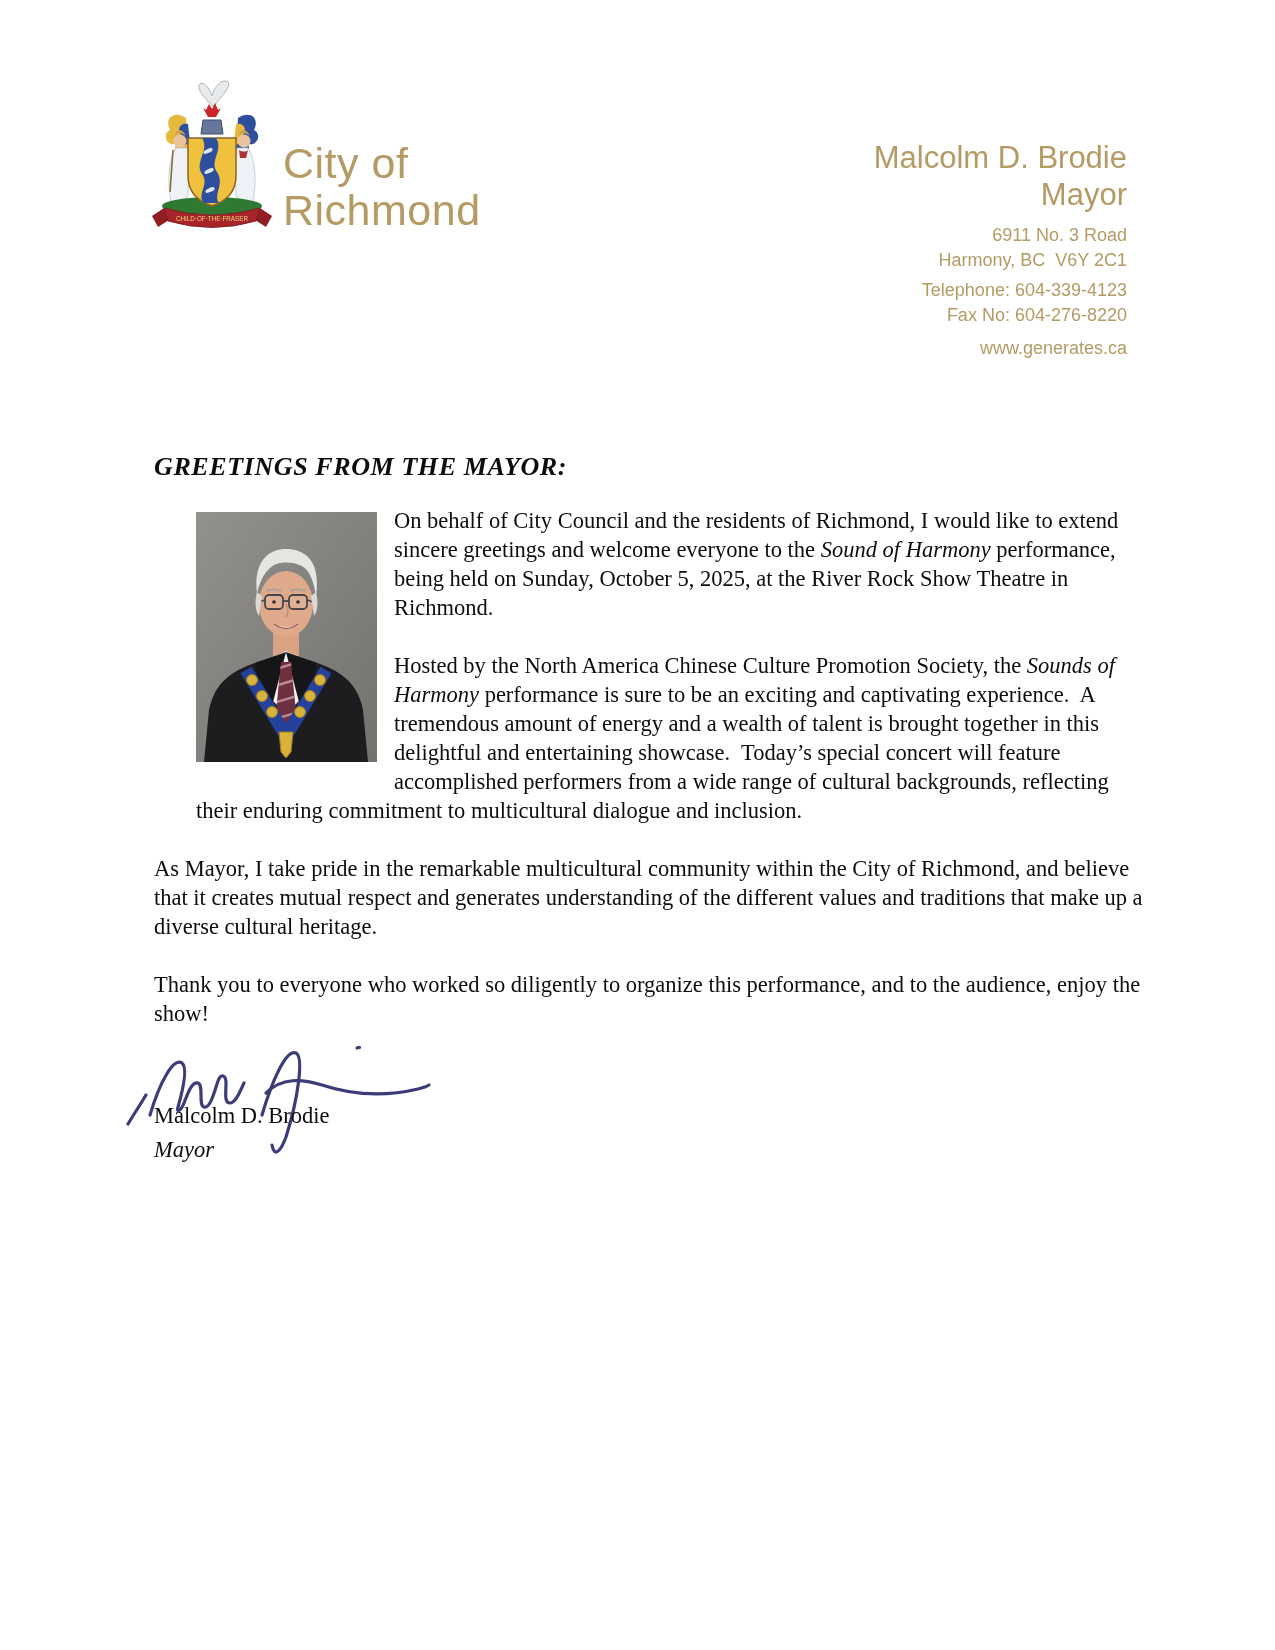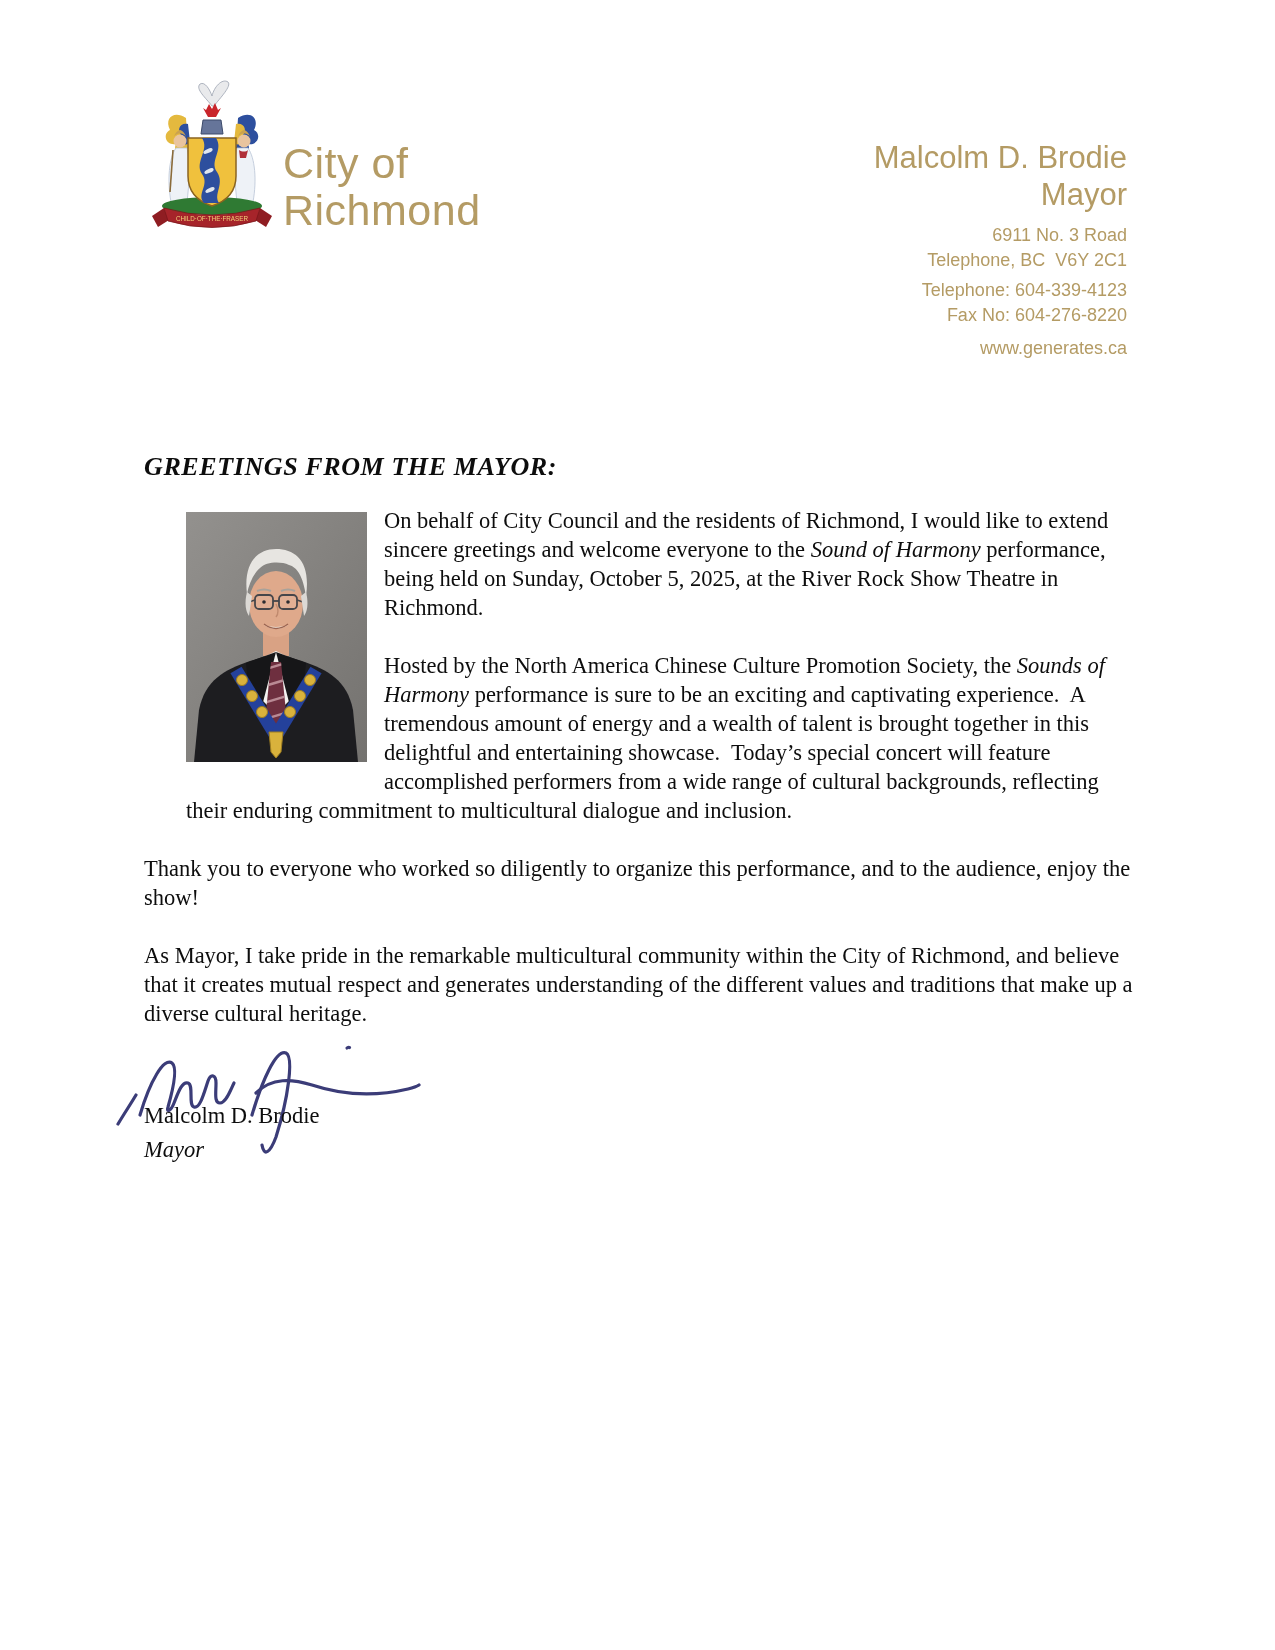--- a/index.html
+++ b/index.html
@@ -19,21 +19,21 @@
   }
   .contact {
     position:absolute; right:148px; top:139px; text-align:right;
     font-family:"Liberation Sans", sans-serif; color:#b49b64;
   }
   .contact .c-name, .contact .c-title { font-size:31px; line-height:37px; }
   .contact .c-line { font-size:18px; line-height:25px; white-space:pre-wrap; }
   .sp10 { height:10px; } .sp5 { height:5px; } .sp8 { height:8px; }
 
   
-  .body-col { position:absolute; left:144px; top:450px; width:992px; color:#0d0d0d; }
+  .body-col { position:absolute; left:154px; top:450px; width:992px; color:#0d0d0d; }
   .letter-heading {
     font-size:26px; font-weight:bold; font-style:italic;
     letter-spacing:0.6px; margin:0 0 22px 0; line-height:34px;
   }
   .para { font-size:22.5px; line-height:29px; margin-bottom:29px; white-space:pre-wrap; }
   .wrap-block { overflow:visible;padding-left:42px; }
   .mayor-photo {
     float:left; width:181px; height:250px; margin:6px 17px 10px 0;
     background:#7e7c79; overflow:hidden;
   }
@@ -98,21 +98,21 @@
   <div class="brand">
     <div>City of</div>
     <div>Richmond</div>
   </div>
 
   <div class="contact">
     <div class="c-name">Malcolm D. Brodie</div>
     <div class="c-title">Mayor</div>
     <div class="sp10"></div>
     <div class="c-line">6911 No. 3 Road</div>
-    <div class="c-line">Telephone, BC  V6Y 2C1</div>
+    <div class="c-line">Harmony, BC  V6Y 2C1</div>
     <div class="sp5"></div>
     <div class="c-line">Telephone: 604-339-4123</div>
     <div class="c-line">Fax No: 604-276-8220</div>
     <div class="sp8"></div>
     <div class="c-line">www.generates.ca</div>
   </div>
 
   <div class="body-col">
     <h1 class="letter-heading">GREETINGS FROM THE MAYOR:</h1>
 
@@ -175,22 +175,22 @@
           </g>
           <path d="M83,220 L97,220 L95,240 L90,246 L85,240 Z" fill="#d9b23c" stroke="#9e7d20" stroke-width="1"></path>
         </svg>
       </div>
 
       <p class="para"><span>On behalf of City Council and the residents of Richmond, I would like to extend sincere greetings and welcome everyone to the </span><span class="it">Sound of Harmony</span><span> performance, being held on Sunday, October 5, 2025, at the River Rock Show Theatre in Richmond.</span></p>
 
       <p class="para"><span>Hosted by the North America Chinese Culture Promotion Society, the </span><span class="it">Sounds of Harmony</span><span> performance is sure to be an exciting and captivating experience.  A tremendous amount of energy and a wealth of talent is brought together in this delightful and entertaining showcase.  Today’s special concert will feature accomplished performers from a wide range of cultural backgrounds, reflecting their enduring commitment to multicultural dialogue and inclusion.</span></p>
     </div>
 
+    <p class="para">As Mayor, I take pride in the remarkable multicultural community within the City of Richmond, and believe that it creates mutual respect and generates understanding of the different values and traditions that make up a diverse cultural heritage.</p>
     <p class="para">Thank you to everyone who worked so diligently to organize this performance, and to the audience, enjoy the show!</p>
-    <p class="para">As Mayor, I take pride in the remarkable multicultural community within the City of Richmond, and believe that it creates mutual respect and generates understanding of the different values and traditions that make up a diverse cultural heritage.</p>
 
     <div class="sig-area">
       <svg class="signature-svg" viewBox="0 0 310 150">
         <g fill="none" stroke="#3b3c78" stroke-width="3.2" stroke-linecap="round">
           <path d="M2,105 C8,95 14,86 20,76"></path>
           <path d="M24,96 C34,62 48,38 56,44 C62,49 56,74 52,88 C50,94 55,92 58,84 C62,74 66,62 72,64 C78,66 72,86 78,88 C84,90 88,74 92,62 C95,54 100,56 100,64 C100,74 98,84 104,84 C110,84 114,72 118,64"></path>
           <path d="M136,96 C146,62 160,30 170,34 C178,38 172,80 160,118 C154,134 148,138 146,126"></path>
           <path d="M140,74 C156,58 176,60 196,66 C226,76 258,78 292,70 C296,69 300,68 303,66"></path>
           <path d="M231,29 C232,28.4 233,28.2 233.5,28.6"></path>
         </g>

